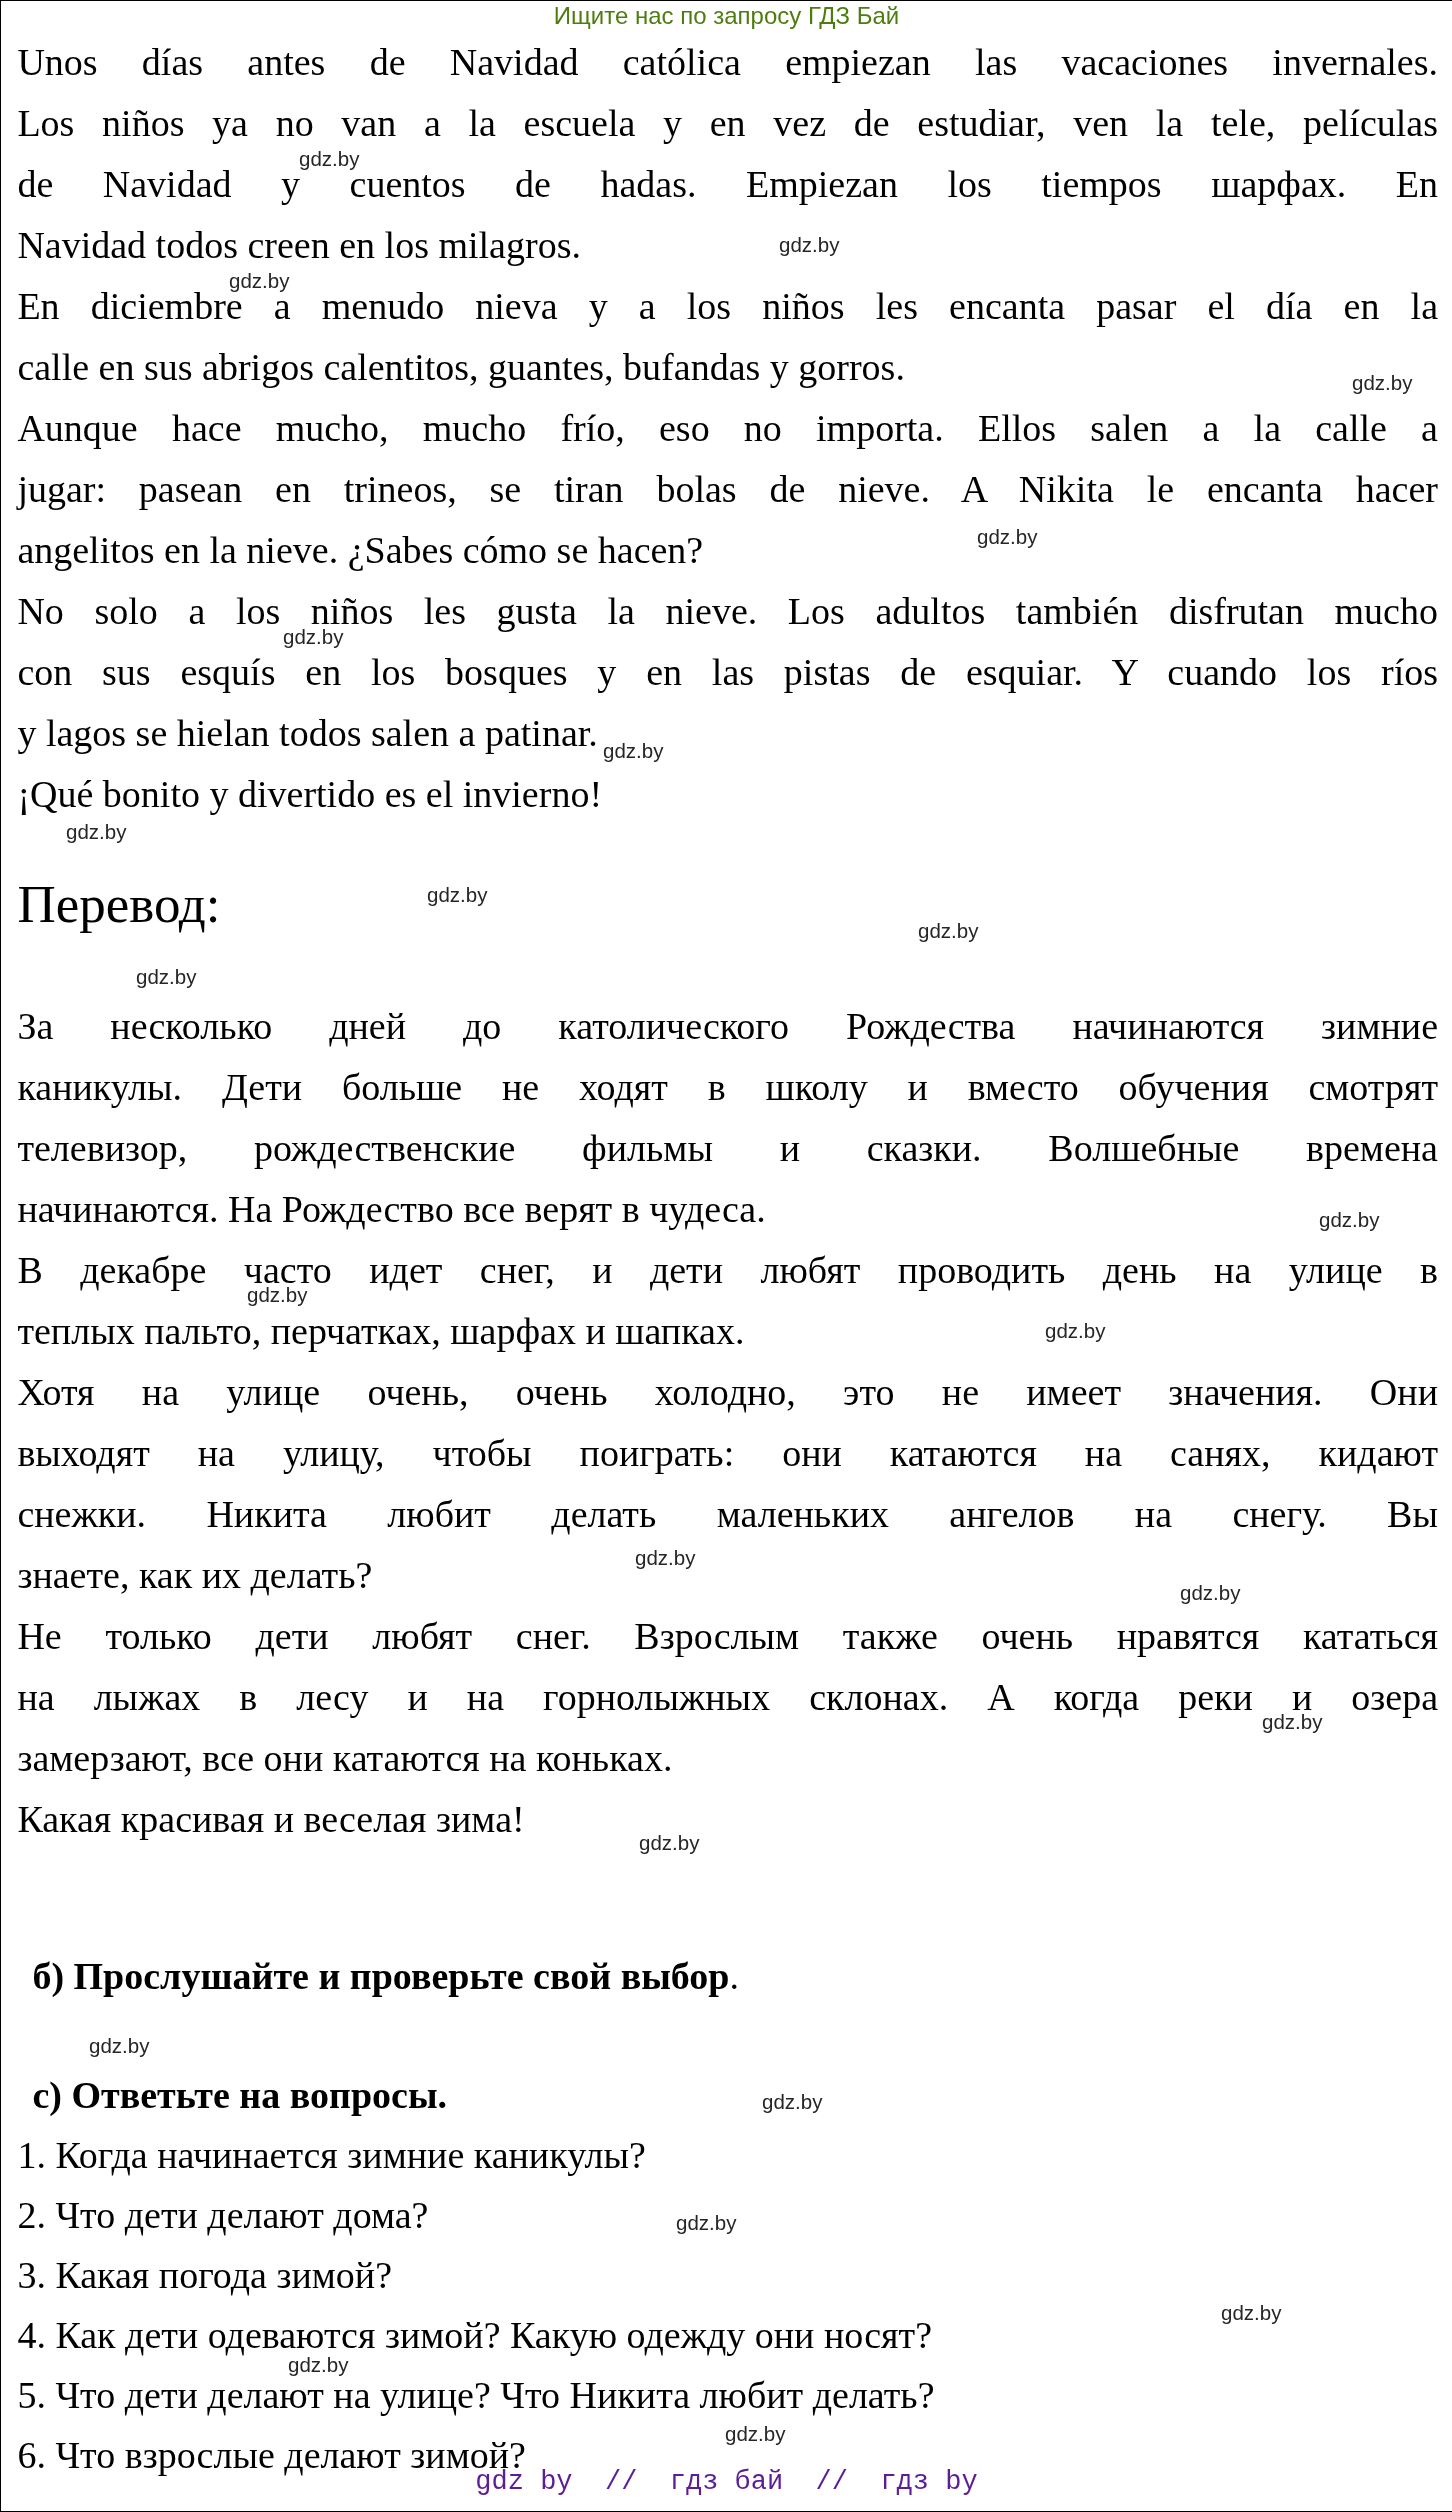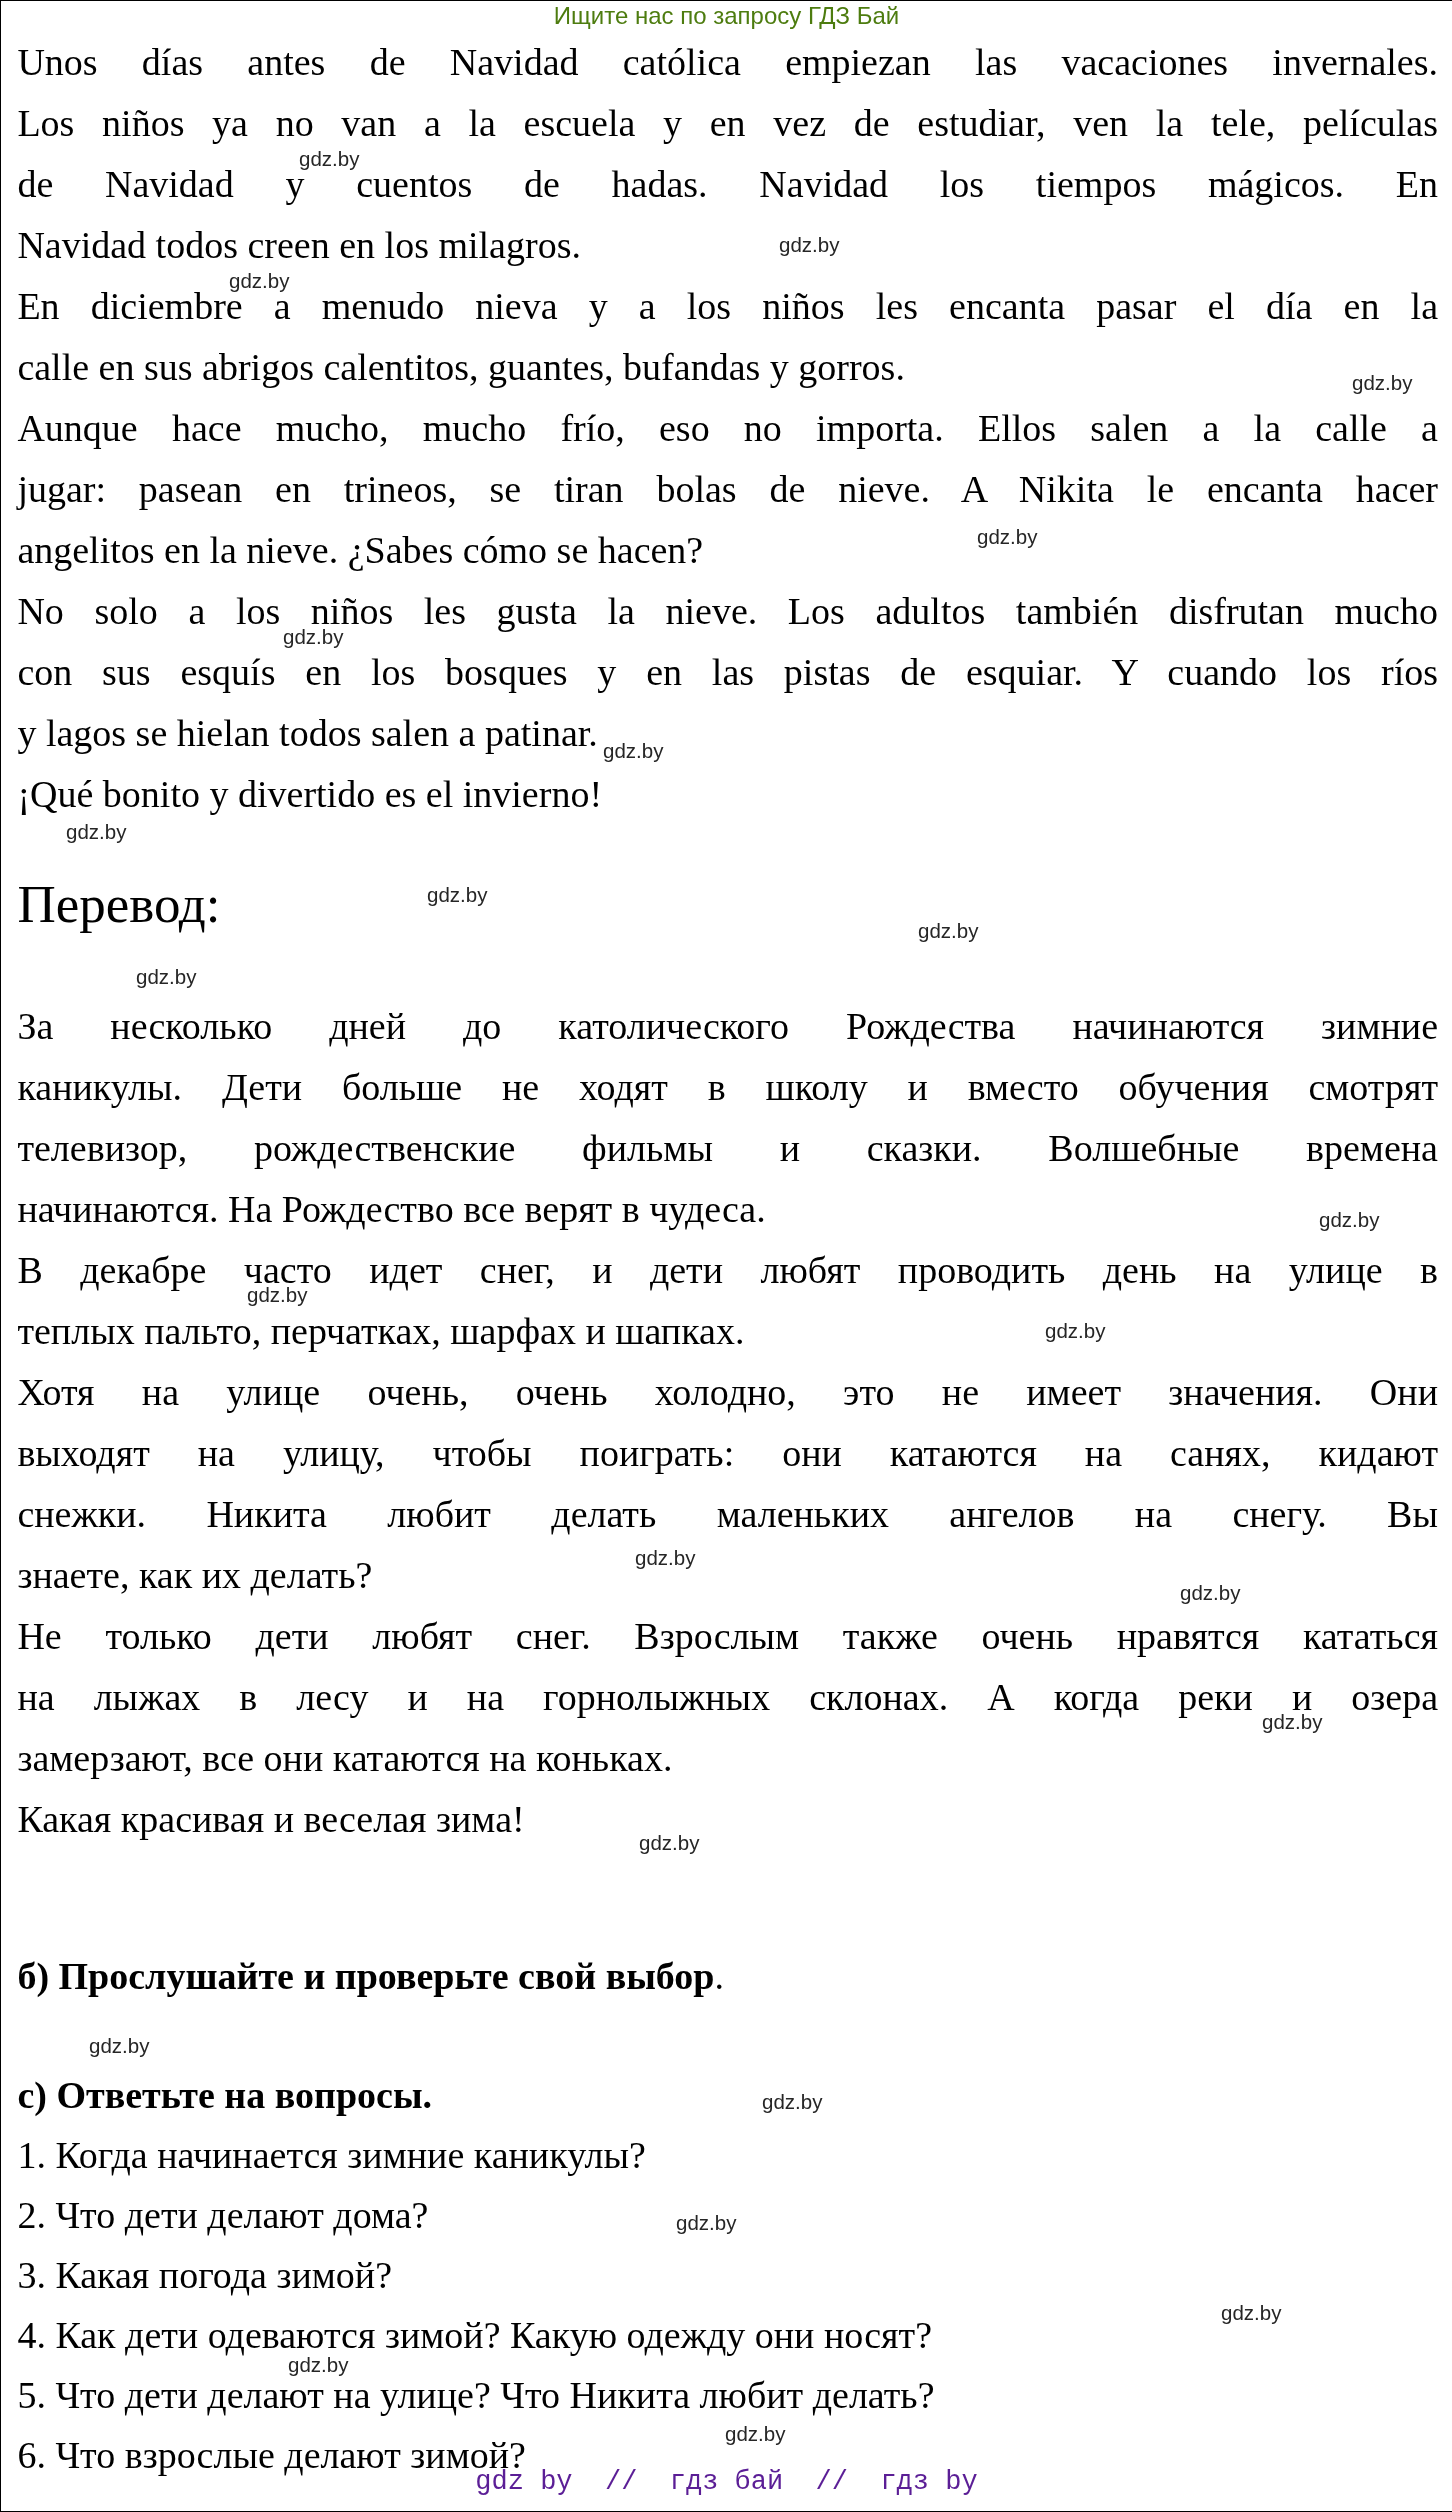--- a/index.html
+++ b/index.html
@@ -24,21 +24,21 @@
   }
   .block { position: absolute; left: 16.4px; right: 14px; }
   .line {
     font-size: 38px;
     line-height: 61px;
     text-align: justify;
     text-align-last: left;
   }
   .line.just { text-align-last: justify; }
   .heading-line { font-size: 53px; }
-  .bold-line { font-weight: bold; }
+  .bold-line { font-weight: bold; margin-left: 15px; }
   .qblock .line { line-height: 60px; }
   .period { font-weight: normal; }
   .wm {
     position: absolute;
     font-family: "Liberation Sans", sans-serif;
     font-size: 20.5px;
     color: #262626;
     white-space: nowrap;
   }
   .footer {
@@ -55,21 +55,21 @@
 <body>
 
 <div class="page">
 
   <div class="promo">Ищите нас по запросу ГДЗ Бай</div>
 
   <div class="block" style="top:31px">
 
   <div class="line just">Unos días antes de Navidad católica empiezan las vacaciones invernales.</div>
       <div class="line just">Los niños ya no van a la escuela y en vez de estudiar, ven la tele, películas</div>
-      <div class="line just">de Navidad y cuentos de hadas. Navidad los tiempos mágicos. En</div>
+      <div class="line just">de Navidad y cuentos de hadas. Empiezan los tiempos шарфах. En</div>
       <div class="line">Navidad todos creen en los milagros.</div>
       <div class="line just">En diciembre a menudo nieva y a los niños les encanta pasar el día en la</div>
       <div class="line">calle en sus abrigos calentitos, guantes, bufandas y gorros.</div>
       <div class="line just">Aunque hace mucho, mucho frío, eso no importa. Ellos salen a la calle a</div>
       <div class="line just">jugar: pasean en trineos, se tiran bolas de nieve. A Nikita le encanta hacer</div>
       <div class="line">angelitos en la nieve. ¿Sabes cómo se hacen?</div>
       <div class="line just">No solo a los niños les gusta la nieve. Los adultos también disfrutan mucho</div>
       <div class="line just">con sus esquís en los bosques y en las pistas de esquiar. Y cuando los ríos</div>
       <div class="line">y lagos se hielan todos salen a patinar.</div>
       <div class="line">¡Qué bonito y divertido es el invierno!</div>

